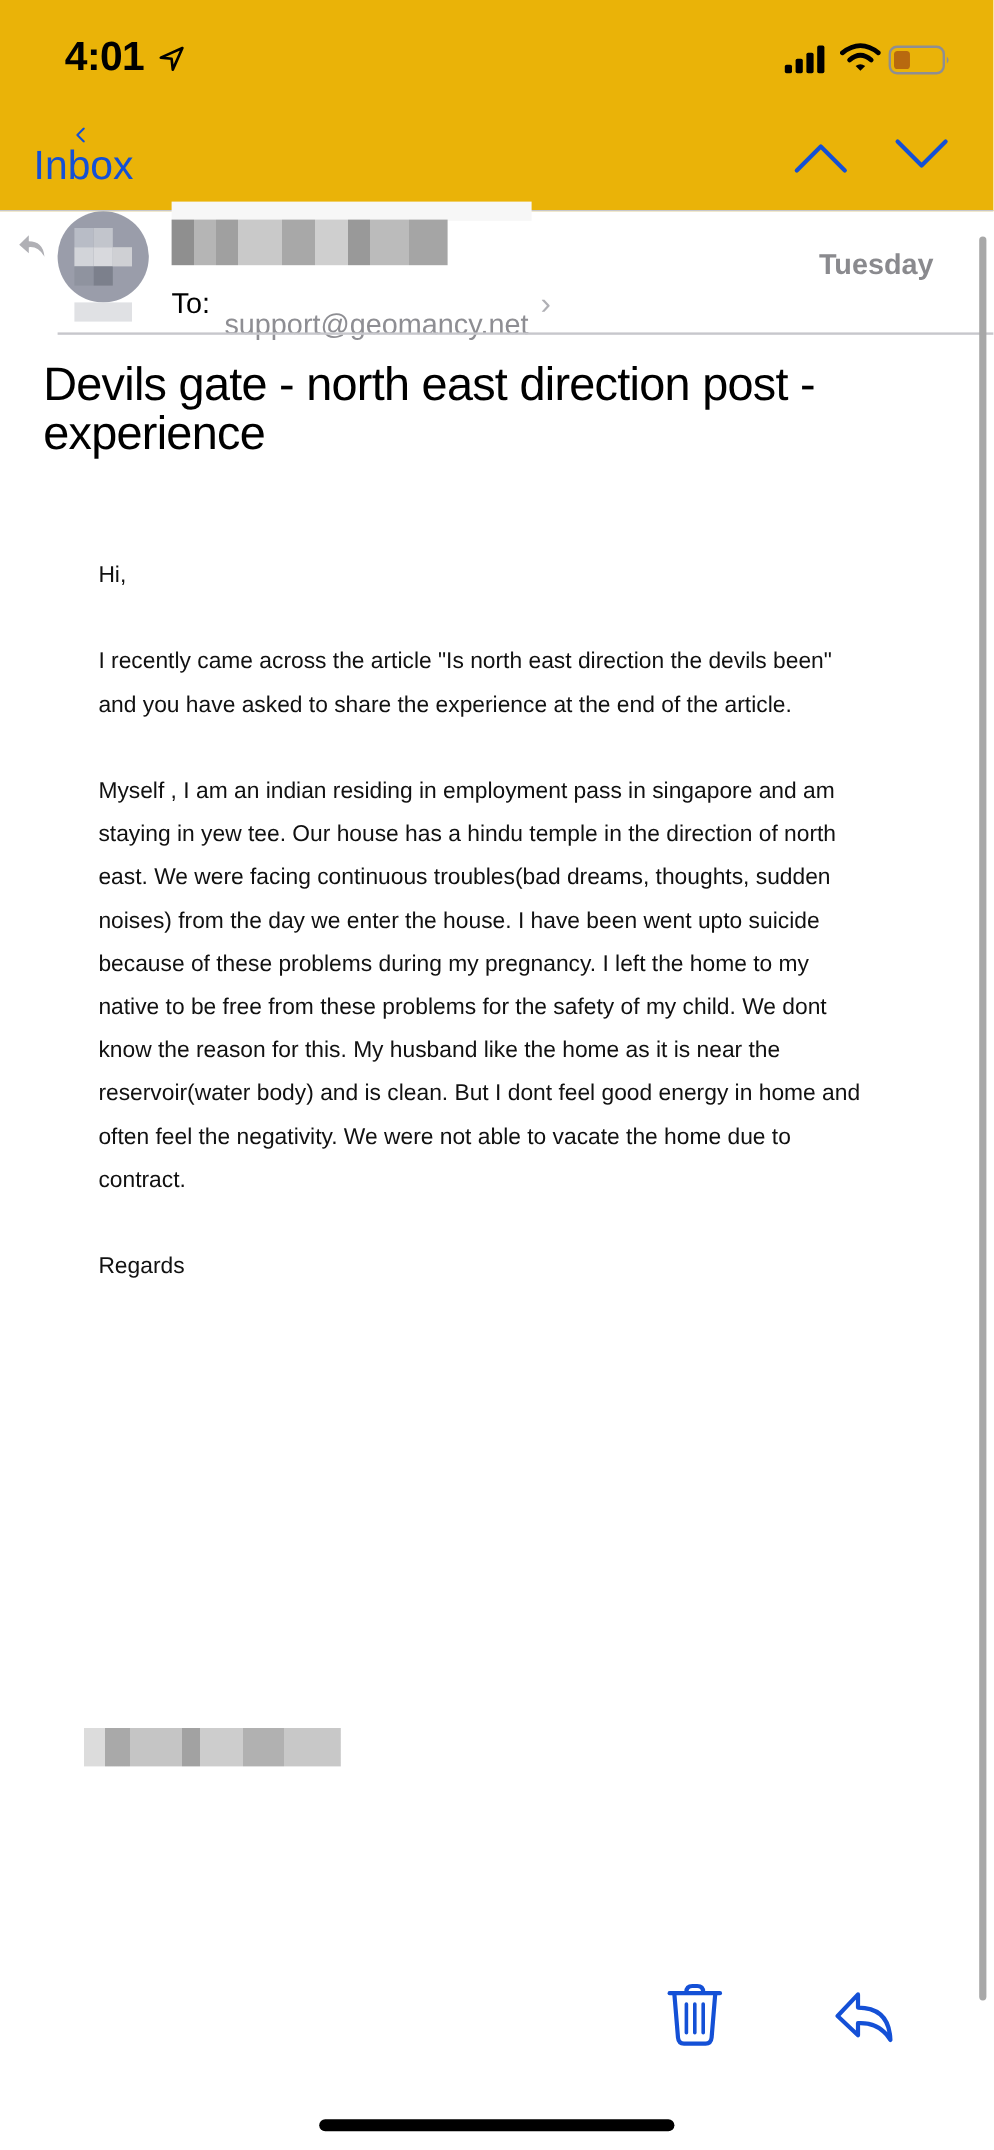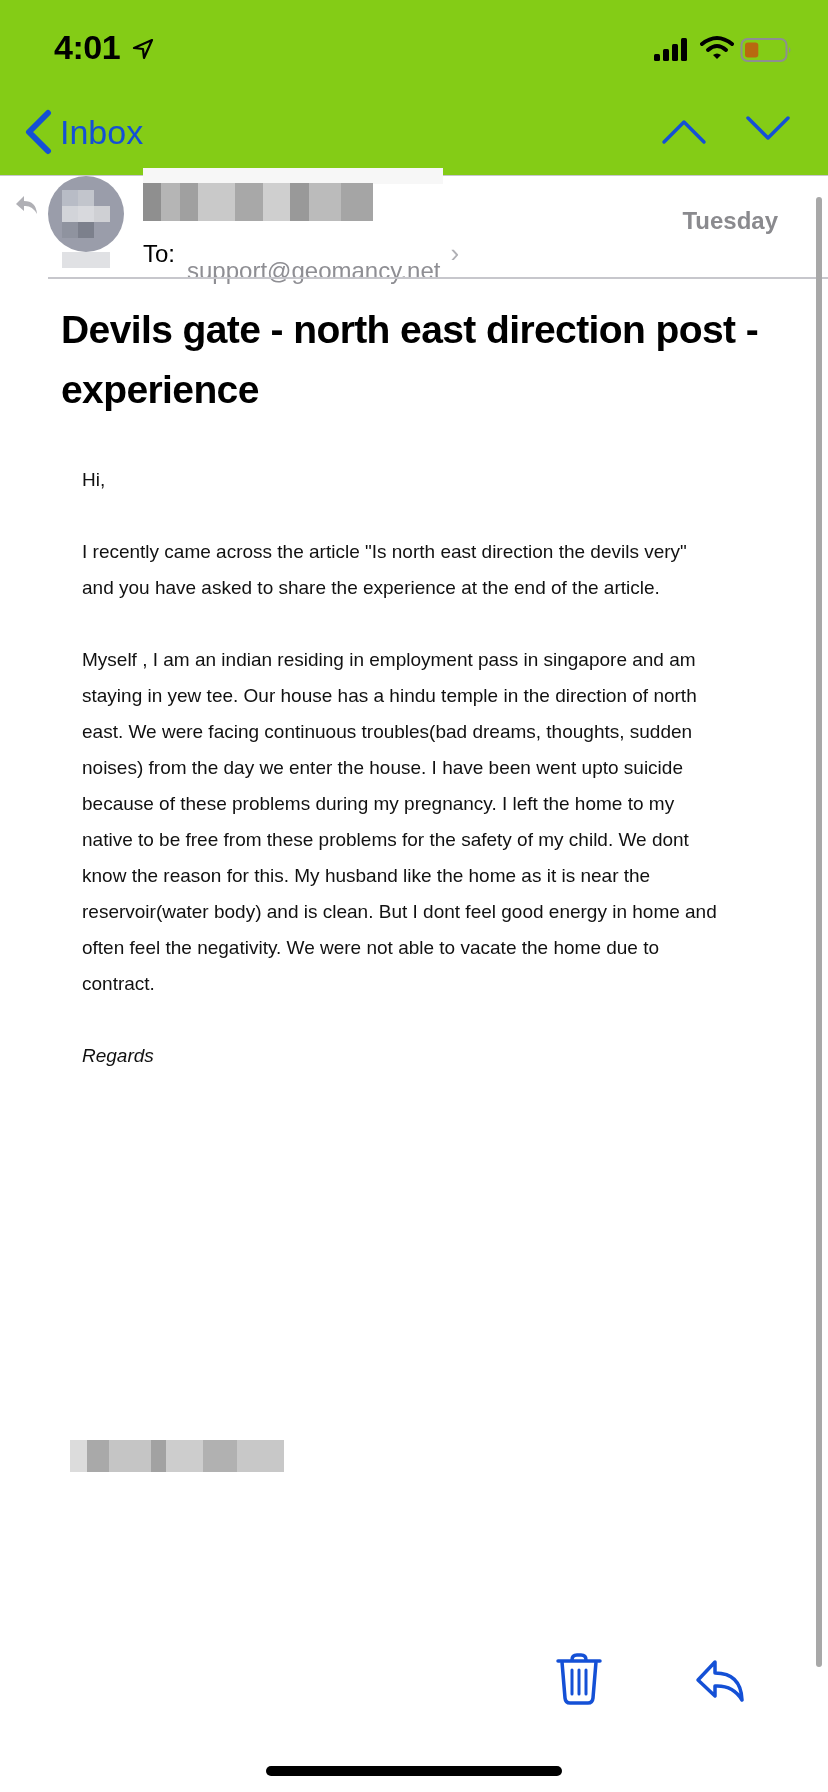--- a/index.html
+++ b/index.html
@@ -1,53 +1,53 @@
 <!DOCTYPE html>
 <html><head>
   <meta charset="utf-8">
   <style>
     * { box-sizing: border-box; margin: 0; padding: 0; }
     html, body { width: 828px; height: 1792px; overflow: hidden; background: #ffffff; }
     body { position: relative; font-family: "Liberation Sans", sans-serif; color: #000; }
 
     
-    .topbar { position: absolute; left: 0; top: 0; width: 828px; height: 176px; background: #84cc16; border-bottom: 1.5px solid #c7c7cc; }
+    .topbar { position: absolute; left: 0; top: 0; width: 828px; height: 176px; background: #eab308; border-bottom: 1.5px solid #c7c7cc; }
     .status-time { position: absolute; left: 54px; top: 28px; font-size: 34px; font-weight: 700; letter-spacing: -0.5px; color: #000; }
     .loc-icon { position: absolute; left: 132px; top: 38px; width: 22px; height: 22px; }
     .signal-icon { position: absolute; left: 652px; top: 36px; width: 40px; height: 26px; }
     .wifi-icon { position: absolute; left: 700px; top: 35px; width: 34px; height: 26px; }
     .battery-icon { position: absolute; left: 740px; top: 37px; width: 52px; height: 26px; }
 
-    .back-btn { position: absolute; left: 22px; top: 106px; height: 52px; display: flex; align-items: center; cursor: pointer; }
+    .back-btn { position: absolute; left: 22px; top: 106px; height: 52px; display: flex; align-items: center; cursor: pointer; flex-direction: column; }
     .back-btn svg { width: 32px; height: 46px; }
     .back-label { font-size: 34px; color: #1450d6; margin-left: 6px; }
     .nav-up { position: absolute; left: 660px; top: 112px; width: 48px; height: 36px; cursor: pointer; }
     .nav-down { position: absolute; left: 744px; top: 112px; width: 48px; height: 36px; cursor: pointer; }
 
     
     .replied-icon { position: absolute; left: 14px; top: 194px; width: 26px; height: 22px; }
     .avatar { position: absolute; left: 48px; top: 176px; width: 76px; height: 76px; border-radius: 50%; background: #9a9daa; overflow: hidden; }
     .pixel-block { position: absolute; }
     .sender { position: absolute; left: 143px; top: 183px; width: 230px; height: 38px; background:
       linear-gradient(90deg, #8f8f8f 0 8%, #b5b5b5 8% 16%, #a0a0a0 16% 24%, #c9c9c9 24% 40%, #a8a8a8 40% 52%, #cfcfcf 52% 64%, #999 64% 72%, #bbb 72% 86%, #a5a5a5 86% 100%); cursor: pointer; }
     .sender-top { position: absolute; left: 143px; top: 168px; width: 300px; height: 16px; background: #f7f7f7; }
     .to-row { position: absolute; left: 143px; top: 222px; display: flex; align-items: center; font-size: 24px; }
     .to-label { color: #000; font-weight: 400; margin-right: 12px; }
     .to-value { color: #8e8e93; cursor: pointer; margin-top: 35px; }
     .to-chevron { color: #b0b0b5; margin-left: 10px; font-size: 26px; }
     .date { position: absolute; right: 50px; top: 207px; font-size: 24px; color: #8a8a8e; font-weight: 700; }
     .header-divider { position: absolute; left: 48px; top: 277px; width: 780px; height: 1.5px; background: #c7c7cc; }
 
     
-    .subject { position: absolute; left: 61px; top: 300px; width: 740px; font-size: 39px; font-weight: 700; line-height: 60px; letter-spacing: -0.6px; color: #000; }
+    .subject { position: absolute; left: 36px; top: 300px; width: 740px; font-size: 39px; font-weight: 400; line-height: 41px; letter-spacing: -0.6px; color: #000; }
 
     
     .body { position: absolute; left: 82px; top: 462px; width: 640px; font-size: 19px; line-height: 36px; color: #111; }
     .body p { margin: 0 0 36px 0; }
-    .body .tight { margin-bottom: 0; font-style: italic; }
+    .body .tight { margin-bottom: 0; }
     .signature-name { position: absolute; left: 70px; top: 1440px; width: 214px; height: 32px;
       background: linear-gradient(90deg, #dcdcdc 0 8%, #a9a9a9 8% 18%, #c5c5c5 18% 38%, #a2a2a2 38% 45%, #cdcdcd 45% 62%, #b1b1b1 62% 78%, #c8c8c8 78% 100%); }
 
     
     .scrollbar { position: absolute; left: 816px; top: 197px; width: 6px; height: 1470px; background: #a8a8a8; border-radius: 3px; }
 
     
     .trash-btn { position: absolute; left: 556px; top: 1652px; width: 46px; height: 54px; cursor: pointer; }
     .reply-btn { position: absolute; left: 695px; top: 1658px; width: 52px; height: 46px; cursor: pointer; }
     .home-indicator { position: absolute; left: 266px; top: 1766px; width: 296px; height: 10px; background: #000; border-radius: 5px; }
@@ -116,21 +116,21 @@
   <span class="to-chevron">›</span>
 </div>
 
 <span class="date">Tuesday</span>
 <div class="header-divider"></div>
 
 <div class="subject">Devils gate - north east direction post - experience</div>
 
 <div class="body">
   <p>Hi,</p>
-  <p>I recently came across the article "Is north east direction the devils very" and you have asked to share the experience at the end of the article.</p>
+  <p>I recently came across the article "Is north east direction the devils been" and you have asked to share the experience at the end of the article.</p>
   <p>Myself , I am an indian residing in employment pass in singapore and am staying in yew tee. Our house has a hindu temple in the direction of north east. We were facing continuous troubles(bad dreams, thoughts, sudden noises) from the day we enter the house. I have been went upto suicide because of these problems during my pregnancy.  I left the home to my native to be free from these problems for the safety of my child.  We dont know the reason for this. My husband like the home as it is near the reservoir(water body) and is clean. But I dont feel good energy in home and often feel the negativity. We were not able to vacate the home due to contract.</p>
   <p class="tight">Regards</p>
 </div>
 <div class="signature-name"></div>
 
 <div class="scrollbar"></div>
 
 <svg class="trash-btn" viewBox="0 0 46 54">
   <path d="M16 8 Q16 3 21 3 L25 3 Q30 3 30 8" fill="none" stroke="#1450d6" stroke-width="3.5"></path>
   <line x1="2" y1="9" x2="44" y2="9" stroke="#1450d6" stroke-width="3.5" stroke-linecap="round"></line>

